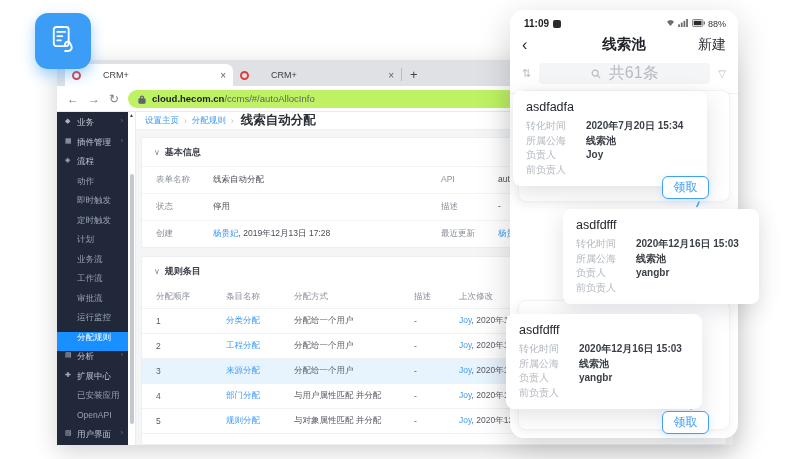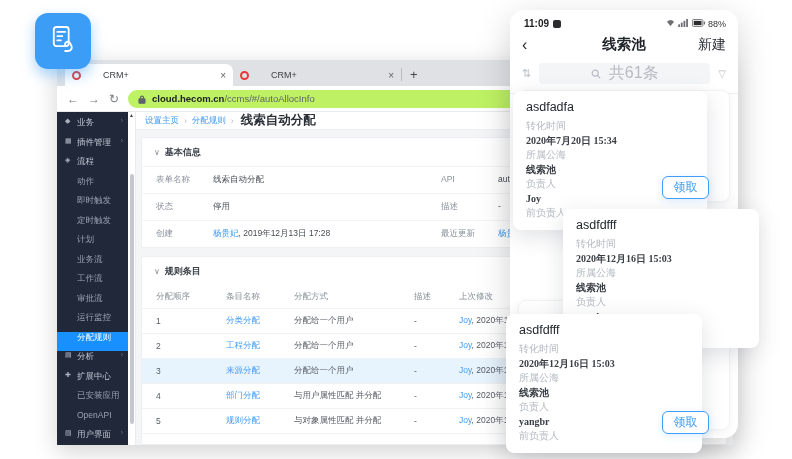--- a/index.html
+++ b/index.html
@@ -76,23 +76,23 @@
   .p-new { width:40px; text-align:right; font-size:14px; color:#2b2f36; }
   .p-search { display:flex; align-items:center; gap:8px; padding:2px 12px 9px 12px; border-bottom:1px solid #f0f1f3; }
   .sort-ic { font-size:11px; color:#b9bec6; }
   .s-box { flex:1; height:21px; background:#f4f5f7; border-radius:4px; display:flex; align-items:center; justify-content:center; gap:8px; color:#b6bbc3; font-size:16px; }
   .funnel { font-size:10px; color:#b9bec6; }
   .p-undercard { position:absolute; left:8px; width:212px; background:#fff; border:1px solid #f2f3f5; border-radius:8px; box-shadow:0 2px 8px rgba(0,0,0,.05); }
 
   
   .fcard { position:absolute; background:#fff; border-radius:8px; box-shadow:0 6px 22px rgba(60,70,90,.16); padding:9px 13px; z-index:4; width:194px; }
   .fcard .ft { font-size:12.5px; font-weight:normal; color:#23272e; margin-bottom:5px; }
-  .frow { display:flex; font-size:10px; line-height:14.5px;flex-direction:column; }
+  .frow { display:flex; font-size:10px; line-height:14.5px; }
   .frow .fl { width:60px; color:#b3b8c0; flex:none; }
-  .frow .fv { color:#3a3f46; font-weight:bold;font-family:Liberation Serif, serif; }
+  .frow .fv { color:#3a3f46; font-weight:bold; }
   .claim { position:absolute; width:47px; height:23px; background:#fff; border:1.5px solid #3f9ef6; border-radius:6px;
     color:#3f9ef6; font-size:12px; display:flex; align-items:center; justify-content:center; z-index:5; box-shadow:0 2px 8px rgba(63,158,246,.18); }
   .dash-svg { position:absolute; left:0; top:0; width:792px; height:459px; z-index:4; pointer-events:none; }
 </style>
 </head>
 <body>
 
 <div class="app-icon">
   <span>
     <svg width="34" height="34" viewBox="0 0 48 48" fill="none" stroke="#fff" stroke-width="2.6" stroke-linecap="round">

